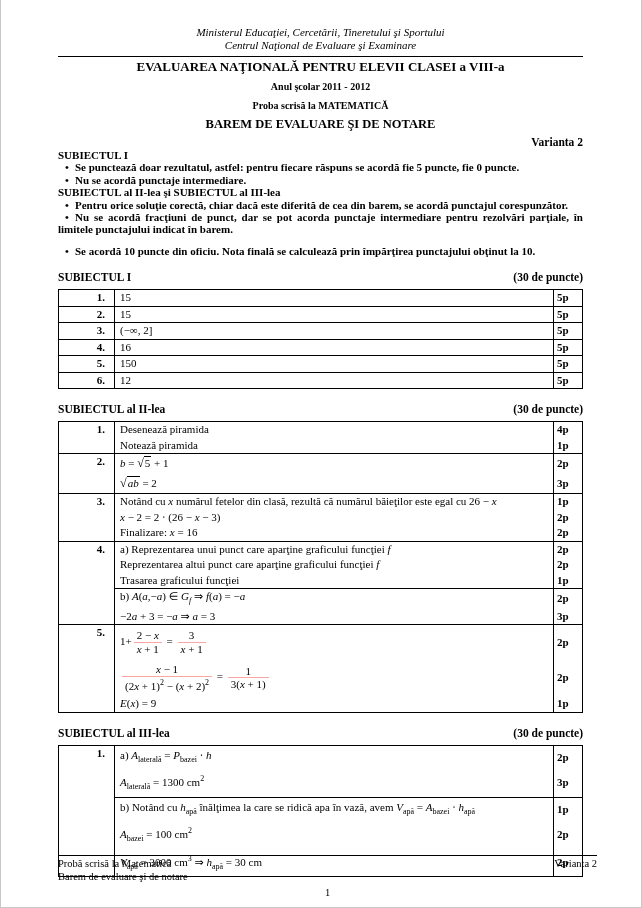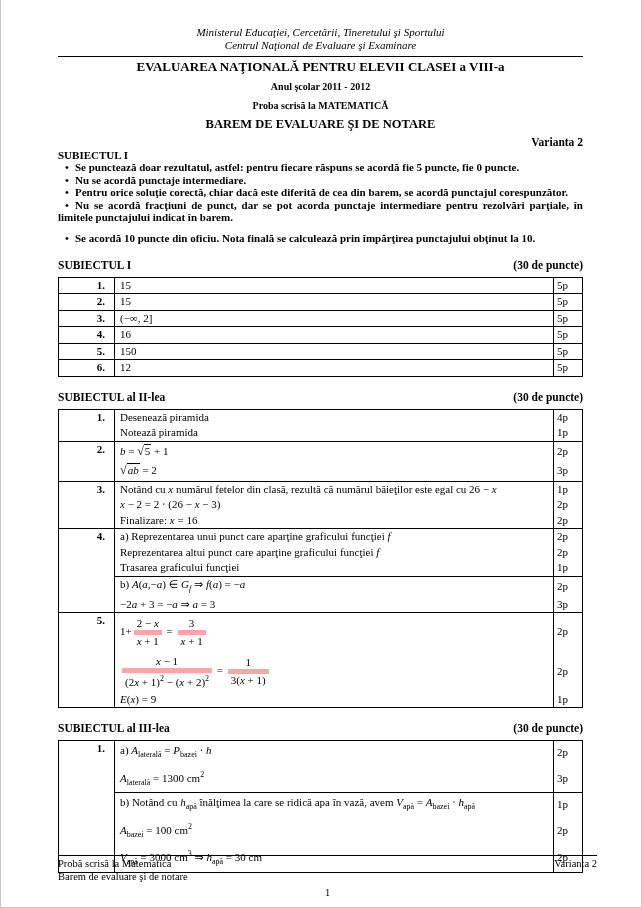--- a/index.html
+++ b/index.html
@@ -29,33 +29,33 @@
   .instr li.spaced { margin-top:9px; }
   .dot { display:inline-block; width:10px; margin-left:7px; }
   .btxt { }
 
   .sec-head { display:flex; justify-content:space-between; font-weight:bold; font-size:11.5px; line-height:13px; margin:14px 0 5px; }
 
   table.tbl { border-collapse:collapse; width:100%; border:1.2px solid #000; table-layout:fixed; }
   col.c-num { width:56px; } col.c-pts { width:29px; }
   td { padding:1px 5px; vertical-align:middle; line-height:13.5px; font-size:11px; }
   td.num { border-right:1px solid #000; text-align:right; font-weight:bold; vertical-align:top; padding-right:9px; }
-  td.pts { border-left:1px solid #000; font-weight:normal; padding:1px 2px 1px 3px; text-align:left; }
+  td.pts { border-left:1px solid #000; font-weight:bold; padding:1px 2px 1px 3px; text-align:left; }
   tr.rs td { border-top:1px solid #000; }
   tr.split td { border-top:1px solid #000; }
   td.ct.tall { padding-top:3px; padding-bottom:3px; }
 
   .it { font-style:italic; }
   sub { font-size:8px; }
   sub.it { font-style:italic; }
   sup { font-size:8px; }
 
   .frac { display:inline-block; vertical-align:middle; text-align:center; margin:1px 2px; }
   .ftop, .fbot { display:block; padding:0 3px; line-height:12.5px;text-align:center; }
-  .fbot { border-top:5px solid #fca5a5; }
+  .fbot { border-top:1px solid #fca5a5; }
   .sqrt { white-space:nowrap; }
   .rsign { font-size:1.1em; }
   .rbar { border-top:1px solid #000; padding:0 1px; }
 
   .footer { position:absolute; left:58px; right:45px; top:855px; border-top:1.2px solid #000; font-size:10.5px; line-height:12.5px; padding-top:2px; }
   .foot-row { display:flex; justify-content:space-between; }
   .page-num { text-align:center; margin-top:4px; }
 </style>
 </head>
 <body>
@@ -72,20 +72,21 @@
   <div class="title-sub">Proba scrisă la MATEMATICĂ</div>
   <div class="title-doc">BAREM DE EVALUARE ŞI DE NOTARE</div>
   <div class="variant-line">Varianta 2</div>
 
   <div class="instr">
     <div class="instr-title">SUBIECTUL I</div>
     <ul>
       <li><span class="dot">•</span><span class="btxt">Se punctează doar rezultatul, astfel: pentru fiecare răspuns se acordă fie 5 puncte, fie 0 puncte.</span></li>
       <li><span class="dot">•</span><span class="btxt">Nu se acordă punctaje intermediare.</span></li>
     </ul>
+    <div class="instr-title">SUBIECTUL al II-lea şi SUBIECTUL al III-lea</div>
     <ul>
       <li><span class="dot">•</span><span class="btxt">Pentru orice soluţie corectă, chiar dacă este diferită de cea din barem, se acordă punctajul corespunzător.</span></li>
       <li><span class="dot">•</span><span class="btxt">Nu se acordă fracţiuni de punct, dar se pot acorda punctaje intermediare pentru rezolvări parţiale, în limitele punctajului indicat în barem.</span></li>
       <li class="spaced"><span class="dot">•</span><span class="btxt">Se acordă 10 puncte din oficiu. Nota finală se calculează prin împărţirea punctajului obţinut la 10.</span></li>
     </ul>
   </div>
 
   <div class="sec-head">
     <span>SUBIECTUL I</span>
     <span>(30 de puncte)</span>

